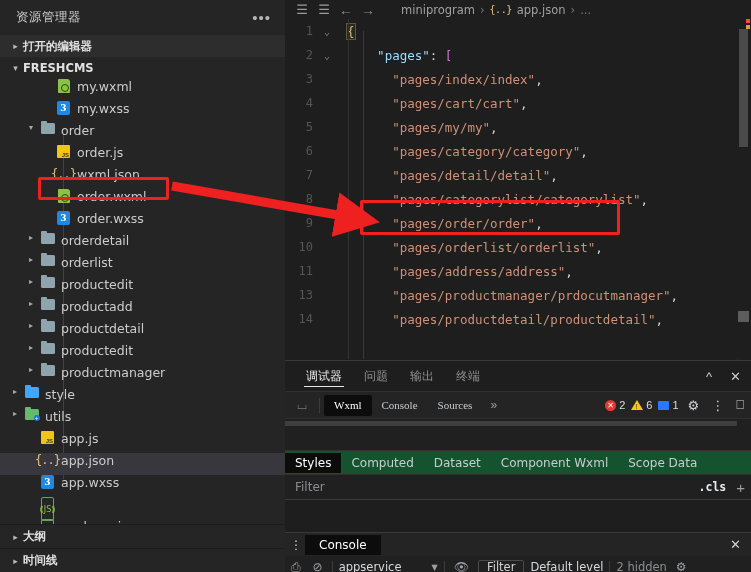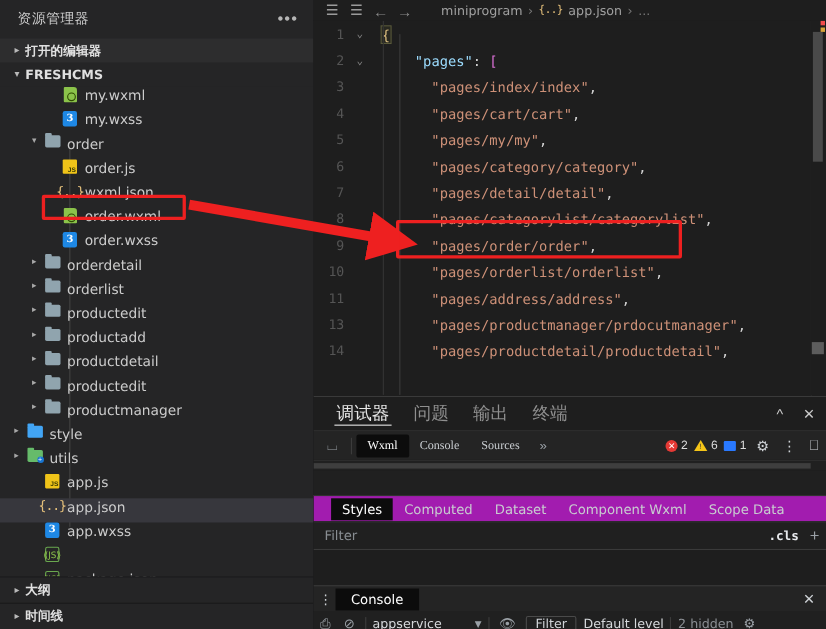--- a/index.html
+++ b/index.html
@@ -89,21 +89,21 @@
   .i-wxml::after {
     content:""; position:absolute; left:3px; top:4.5px; width:6px; height:6px;
     border-radius:50%; border:1.4px solid #2e4a00;
   }
   .i-wxss {
     width: 13px; height: 14px; background: #1e88e5; border-radius: 2px;
     color:#fff; font-size:9px; font-weight:bold; font-family:"DejaVu Serif", serif;
     display:flex; align-items:center; justify-content:center;
   }
   .i-node {
-    width: 13px; height: 14px; border-radius: 2px;
+    width: 13px; height: 24px; border-radius: 2px;
     border: 1.4px solid #6aa84f; color: #8bc34a;
     font-size: 8px; display:flex; align-items:center; justify-content:center;
     font-family: "DejaVu Sans", sans-serif;
   }
 
   .sb-bottom { position: absolute; left: 0; bottom: 0; width: 285px; }
   .sb-bottom .sb-section { background: #252526; border-top: 1px solid #1b1b1c; height: 24px;}
 
   .sb-scroll {
     position:absolute; right:0; top:36px; width:6px; height:488px;
@@ -166,21 +166,21 @@
   
   .panel {
     position: absolute; left: 0; right: 0; bottom: 0; height: 212px;
     background: #1e1e1e; border-top: 1px solid #3a3a3a;
   }
   .panel-tabs {
     height: 30px; display: flex; align-items: center; gap: 0;
     padding-left: 10px; background: #1e1e1e; position: relative;
   }
   .ptab {
-    font-size: 16px; color: #8f8f8f; padding: 0 11px; height: 30px;
+    font-size: 12px; color: #8f8f8f; padding: 0 11px; height: 30px;
     display:flex; align-items:center; position: relative;
     font-family:"DejaVu Sans", sans-serif;
   }
   .ptab.active { color: #e7e7e7; }
   .ptab.active::after {
     content:""; position:absolute; left:9px; right:9px; bottom:4px; height:1px; background:#e7e7e7;
   }
   .panel-actions { position:absolute; right: 10px; display:flex; gap:18px; align-items:center; color:#ccc; font-size:13px;}
 
   .dt-bar {
@@ -205,22 +205,22 @@
   .b-warn::after{content:"!";position:absolute;left:-1.5px;top:3px;font-size:7px;color:#333;}
   .b-info { width:11px;height:9px;background:#2979ff;border-radius:1px;}
   .dt-icon { color:#cfd3d7; font-size:13px; padding: 0 3px;}
 
   .dt-strip { height:10px; background:#202020; border-top:1px solid #2e2e2e; position:relative;}
   .dt-strip .sbar { position:absolute; left:0; right:14px; top:2px; height:5px; background:#3e3e3e; }
 
   .dt-blank { height:22px; background:#202020; }
 
   .styles-tabs {
-    height: 24px; display:flex; align-items:center; background:#a21caf;
-    border-top:1px solid #323232; padding-left: 16px;
+    height: 24px; display:flex; align-items:center; background:#14532d;
+    border-top:1px solid #323232; padding-left: 0;
   }
   .stab { font-size:12px; color:#c8ccd0; padding:0 10px; height:20px;
           display:flex; align-items:center; font-family:"DejaVu Sans", sans-serif;}
   .stab.active { background:#0c0c0c; color:#fff; }
 
   .filter-row {
     height: 25px; display:flex; align-items:center; background:#202020;
     border-top:1px solid #2e2e2e; padding: 0 6px 0 10px;
   }
   .filter-ph { font-size:12px; color:#888d92; flex:1; font-family:"DejaVu Sans", sans-serif;}

